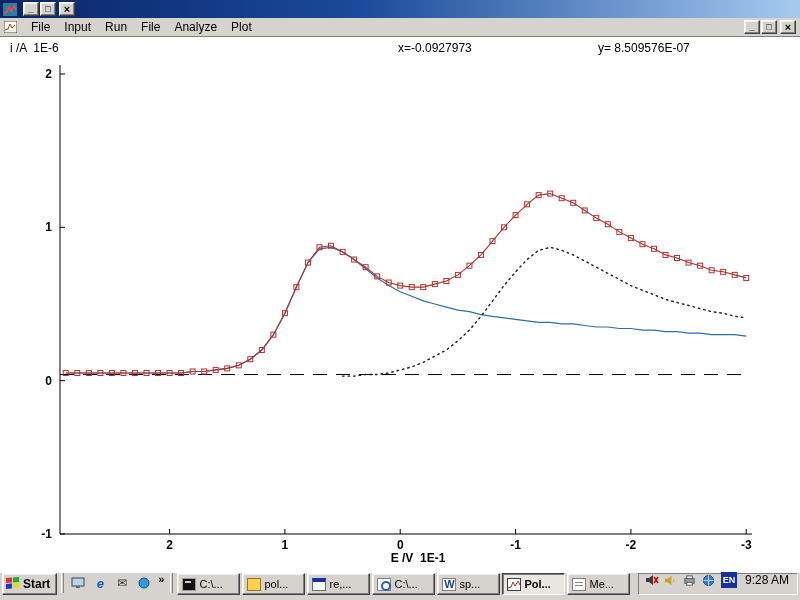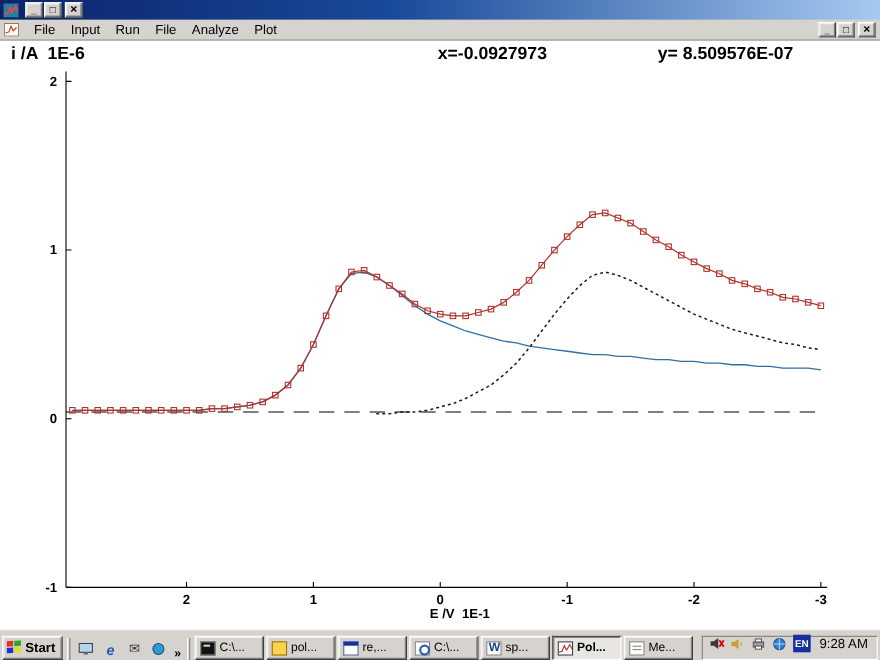--- a/index.html
+++ b/index.html
@@ -22,30 +22,30 @@
 
   
   .menubar { position:absolute; top:18px; left:0; width:800px; height:19px; background:#d6d3ce;
     display:flex; align-items:center; border-bottom:1px solid #808080; padding:0 2px; }
   .menubar .mdi-icon { width:16px; height:14px; margin:0 4px 0 2px; display:flex; align-items:center; }
   .menu-item { font-size:12px; color:#000; padding:2px 7px; white-space:nowrap; }
   .mdi-controls { margin-left:auto; display:flex; align-items:center; padding-right:2px; }
 
   
   .client { position:absolute; top:37px; left:0; width:800px; height:535px; background:#fff; }
-  .hdr { position:absolute; top:4px; font-size:16px; font-weight:700; color:#000; white-space:pre; }
+  .hdr { position:absolute; top:4px; font-size:12px; font-weight:400; color:#000; white-space:pre; }
   .hdr.ylab  { left:10px; }
   .hdr.xread { left:398px; }
   .hdr.yread { left:566px;margin-left:32px; }
   svg.plot { position:absolute; top:0; left:0; }
   svg.plot text { font-family:"Liberation Sans",sans-serif; font-size:12px; font-weight:700; fill:#000; }
 
   
   .taskbar { position:absolute; top:572px; left:0; width:800px; height:28px; background:#d6d3ce;
-    border-top:1px solid #fff; display:flex; align-items:flex-end; padding:0 2px; gap:2px; }
+    border-top:1px solid #fff; display:flex; align-items:flex-start; padding:0 2px; gap:2px; }
   .raised { background:#d6d3ce; border:1px solid; border-color:#fff #404040 #404040 #fff;
     box-shadow: inset -1px -1px 0 #808080, inset 1px 1px 0 #f0efed; }
   .pressed { background:#e8e6e1; border:1px solid; border-color:#404040 #fff #fff #404040;
     box-shadow: inset 1px 1px 0 #808080; }
   .startbtn { height:22px; padding:0 6px 0 3px; display:flex; align-items:center; gap:3px;
     font-size:12px; font-weight:700; color:#000; font-family:"Liberation Sans",sans-serif; cursor:default; }
   .sep { width:3px; height:20px; border-left:1px solid #fff; border-right:1px solid #808080; margin:0 2px; }
   .qlbtn { width:20px; height:20px; display:flex; align-items:center; justify-content:center;
     background:transparent; border:none; font-size:12px; cursor:default; }
   .chevron { font-size:11px; font-weight:700; padding:0 2px; }

